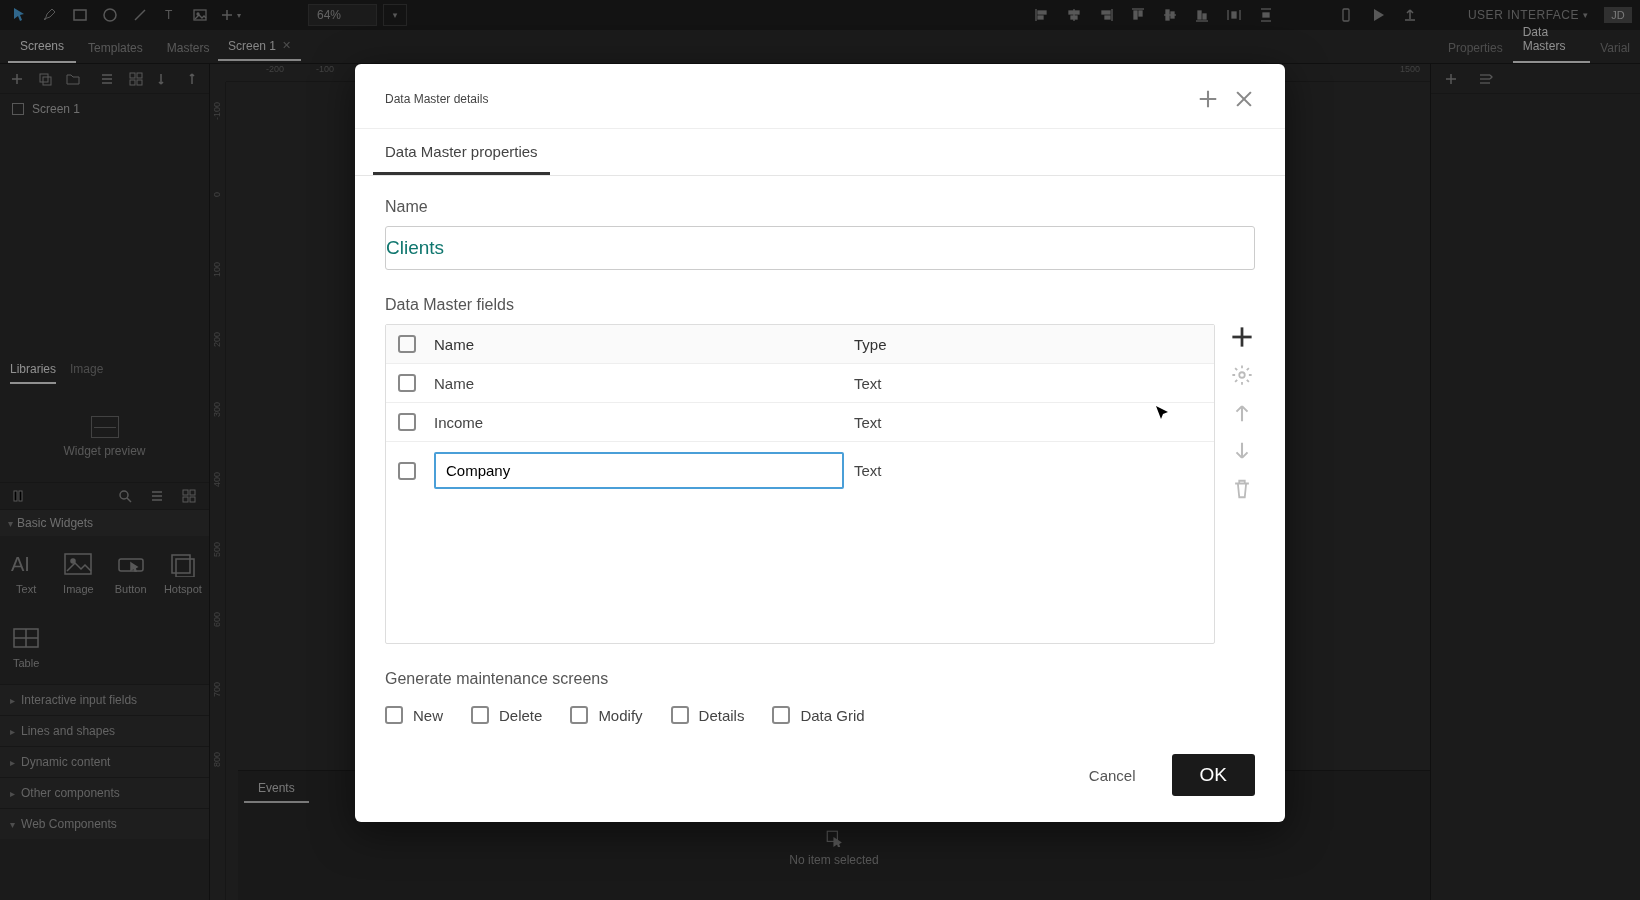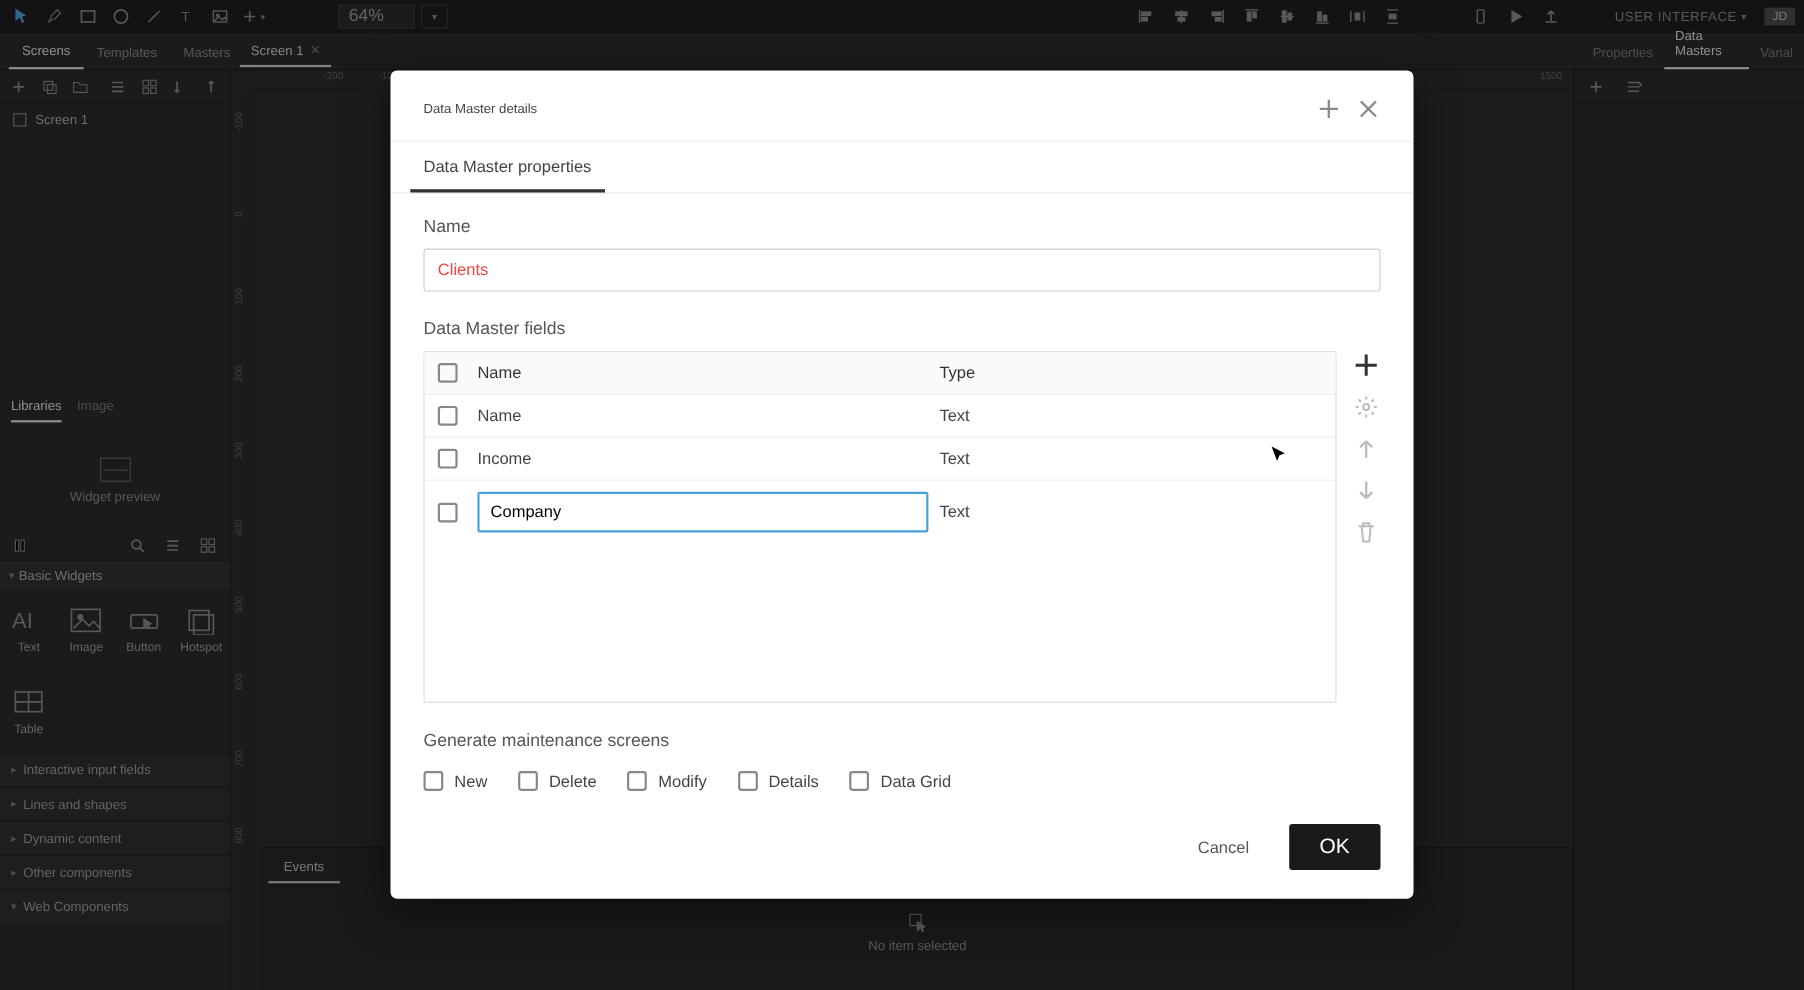--- a/index.html
+++ b/index.html
@@ -4,21 +4,21 @@
 <style>
 * { box-sizing: border-box; margin: 0; padding: 0; font-family: -apple-system, BlinkMacSystemFont, "Segoe UI", Arial, sans-serif; }
 html, body { width: 1640px; height: 900px; overflow: hidden; background: #2a2a2a; color: #aaa; }
 
 
 .top-toolbar { height: 30px; background: #1e1e1e; display: flex; align-items: center; padding: 0 8px; gap: 6px; }
 .tool-btn { width: 24px; height: 24px; display: flex; align-items: center; justify-content: center; cursor: pointer; color: #888; }
 .tool-btn svg { width: 16px; height: 16px; }
 .tool-btn.active { color: #4a9fd8; }
 .dropdown-caret { display:flex; align-items:center; gap:2px; }
-.zoom-box { margin-left: 60px; background: #2a2a2a; border: 1px solid #3a3a3a; height: 22px; width: 69px; display: flex; align-items: center; padding: 0 8px; font-size: 16px; color: #999; }
+.zoom-box { margin-left: 60px; background: #2a2a2a; border: 1px solid #3a3a3a; height: 22px; width: 69px; display: flex; align-items: center; padding: 0 8px; font-size: 12px; color: #999; }
 .zoom-caret { width:24px; height:22px; border:1px solid #3a3a3a; display:flex; align-items:center; justify-content:center; }
 .top-right { margin-left: auto; display: flex; align-items: center; gap: 8px; }
 .ui-label { display:flex; align-items:center; gap:4px; font-size:12px; color:#888; letter-spacing:0.5px; }
 .avatar-badge { width:28px; height:16px; background:#4a4a4a; display:flex; align-items:center; justify-content:center; font-size:11px; color:#bbb; margin-left:8px;}
 
 
 .tab-bar { height: 34px; background: #2a2a2a; border-bottom: 1px solid #1a1a1a; display: flex; align-items: stretch; }
 .left-tabs { width: 210px; display: flex; align-items: flex-end; gap: 0; padding-left: 8px; }
 .left-tab { padding: 8px 12px; font-size: 12px; color: #888; cursor: pointer; }
 .left-tab.active { color: #ddd; border-bottom: 2px solid #ddd; }
@@ -50,21 +50,21 @@
 .widget-section { padding:6px 8px; font-size:12px; color:#aaa; background:#303030; display:flex; align-items:center; gap:4px;}
 .widget-grid { display:grid; grid-template-columns: repeat(4,1fr); }
 .widget-cell { height:74px; display:flex; flex-direction:column; align-items:center; justify-content:center; gap:6px; font-size:11px; color:#999; }
 .widget-ico { width:30px; height:26px; display:flex; align-items:center; justify-content:center; }
 .section-row { padding:8px 10px; font-size:12px; color:#999; background:#2e2e2e; border-top:1px solid #222; display:flex; align-items:center; gap:6px;}
 .chev { font-size:10px; color:#777; }
 
 
 .canvas-wrap { flex:1; position:relative; background:#2b2b2b; }
 .ruler-h { position:absolute; left:16px; right:0; top:0; height:18px; background:#2b2b2b; border-bottom:1px solid #222; }
-.ruler-h .tick { position:absolute; top:0; font-size:9px; color:#666;margin-left:28px; }
+.ruler-h .tick { position:absolute; top:0; font-size:9px; color:#666; }
 .ruler-v { position:absolute; left:0; top:18px; bottom:0; width:16px; background:#2b2b2b; border-right:1px solid #222;}
 .ruler-v .tick { position:absolute; left:2px; font-size:9px; color:#666; writing-mode:vertical-rl; transform:rotate(180deg);}
 .canvas { position:absolute; left:16px; top:18px; right:0; bottom:0; }
 .artboard { position:absolute; left:140px; top:110px; width:900px; height:560px; background:#fff; }
 .events-bar { position:absolute; left:28px; right:0; bottom:0; height:130px; background:#272727; border-top:1px solid #1d1d1d; }
 .events-tab { display:inline-block; padding:6px 14px; font-size:12px; color:#bbb; border-bottom:2px solid #bbb; margin:4px 0 0 6px;}
 .events-empty { display:flex; flex-direction:column; align-items:center; justify-content:center; height:90px; gap:6px; color:#888; font-size:12px;}
 .cursor-ico { width:18px; height:18px; }
 
 
@@ -75,21 +75,21 @@
 .overlay { position:absolute; inset:0; background:rgba(0,0,0,0.35); display:flex; align-items:flex-start; justify-content:center; }
 .modal { margin-top:64px; width:930px; background:#fff; border-radius:6px; box-shadow:0 10px 40px rgba(0,0,0,0.5); color:#333; overflow:hidden; }
 .modal-header { padding:24px 30px 18px; border-bottom:1px solid #eee; display:flex; align-items:center; }
 .modal-title { font-size:12px; color:#444; font-weight:400; flex:1; }
 .modal-header-actions { display:flex; gap:14px; }
 .mhdr-btn { width:22px; height:22px; display:flex; align-items:center; justify-content:center; color:#888; cursor:pointer; }
 .modal-tabs { padding:0 18px; border-bottom:1px solid #e5e5e5; }
 .modal-tab { display:inline-block; padding:14px 12px 12px; font-size:15px; color:#444; border-bottom:3px solid #333; }
 .modal-body { padding:22px 30px 12px; }
 .form-label { font-size:16px; color:#555; margin-bottom:10px; }
-.form-input { width:100%; border:1px solid #ccc; border-radius:3px; padding:10px 12px; font-size:15px; color:#ef4444; outline:none; }
+.form-input { width:100%; border:1px solid #ccc; border-radius:3px; padding:10px 0; font-size:19px; color:#0f766e; outline:none; }
 .section-gap { height:26px; }
 
 .fields-wrap { display:flex; gap:14px; align-items:flex-start; }
 .fields-table { flex:1; border:1px solid #ddd; border-radius:2px; min-height:320px; }
 .ft-row { display:flex; align-items:center; border-bottom:1px solid #eee; padding:10px 12px; font-size:15px; color:#444; }
 .ft-row.header { background:#fafafa; color:#333; font-weight:400; }
 .ft-check { width:18px; height:18px; border:2px solid #888; border-radius:3px; margin-right:18px; flex-shrink:0; }
 .ft-name { flex:0 0 420px; }
 .ft-type { flex:1; }
 .ft-name-input { border:2px solid #4a9fd8; padding:8px 10px; font-size:15px; width:410px; border-radius:2px; outline:none; }

